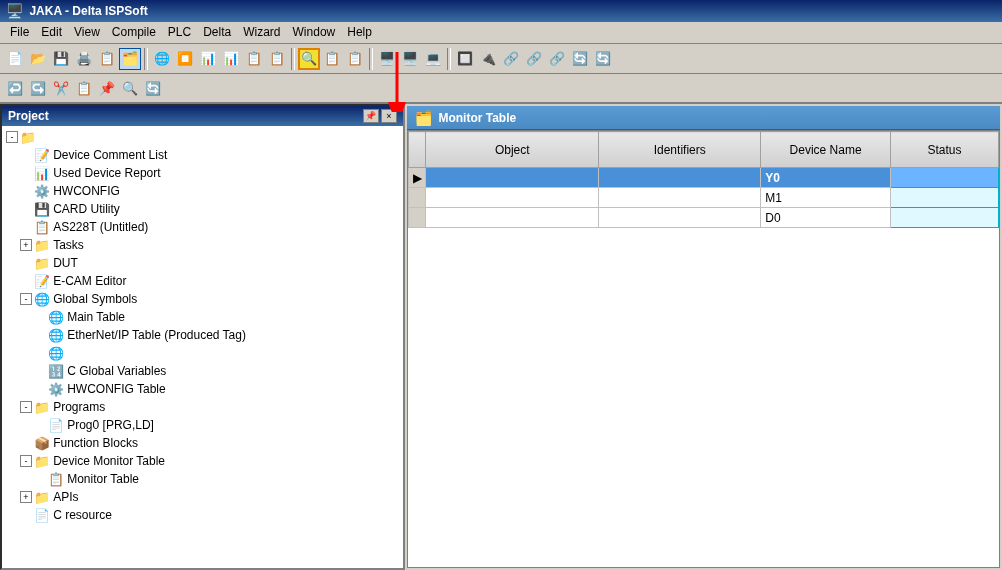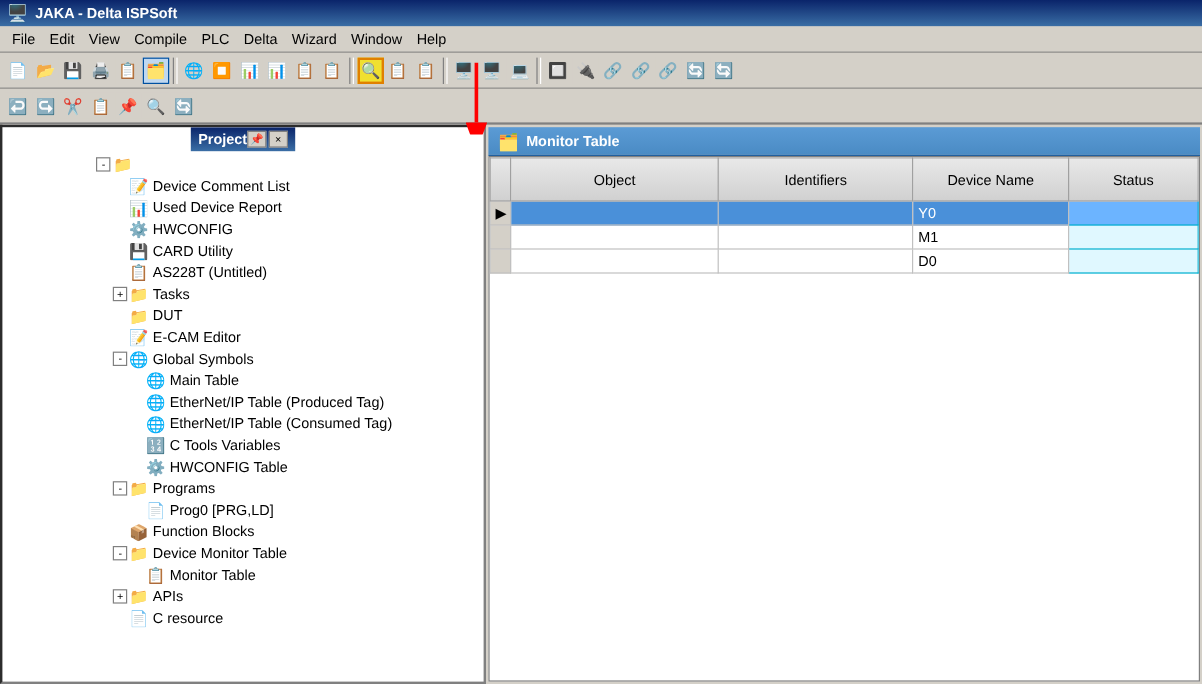--- a/index.html
+++ b/index.html
@@ -15,21 +15,21 @@
       height: 22px;
       font-size: 12px;
       font-weight: bold;
     }
     .title-bar-icon { margin-right: 6px; font-size: 14px; }
     
     
     .menu-bar {
       background: #d4d0c8;
       display: flex;
-      align-items: center;
+      align-items: flex-end;
       padding: 2px 4px;
       border-bottom: 1px solid #808080;
       height: 22px;
     }
     .menu-item {
       padding: 2px 6px;
       cursor: pointer;
       font-size: 12px;
     }
     
@@ -77,21 +77,20 @@
     }
     
     
     .project-panel {
       width: 405px;
       background: white;
       border: 2px inset #808080;
       display: flex;
       flex-direction: column;
       overflow: hidden;
-      align-items: center;
     }
     .panel-header {
       background: linear-gradient(to bottom, #0a246a, #3a6ea5);
       color: white;
       padding: 3px 6px;
       font-size: 12px;
       font-weight: bold;
       display: flex;
       justify-content: space-between;
       align-items: center;
@@ -364,27 +363,26 @@
 
         <div class="tree-item indent-2">
           <div class="tree-expand spacer"></div>
           <span class="tree-icon" style="color:green;">🌐</span>
           <span class="tree-label">EtherNet/IP Table (Produced Tag)</span>
         </div>
 
         <div class="tree-item indent-2">
           <div class="tree-expand spacer"></div>
           <span class="tree-icon" style="color:green;">🌐</span>
-          <span class="tree-label">EtherNet/IP Table (Consumed Tag)</span>
         </div>
 
         <div class="tree-item indent-2">
           <div class="tree-expand spacer"></div>
           <span class="tree-icon" style="color:#4444cc;">🔢</span>
-          <span class="tree-label">C Tools Variables</span>
+          <span class="tree-label">C Global Variables</span>
         </div>
 
         <div class="tree-item indent-2">
           <div class="tree-expand spacer"></div>
           <span class="tree-icon">⚙️</span>
           <span class="tree-label">HWCONFIG Table</span>
         </div>
 
         <div class="tree-item indent-1">
           <div class="tree-expand">-</div>
@@ -446,21 +444,21 @@
               <th class="col-identifiers">Identifiers</th>
               <th class="col-device">Device Name</th>
               <th class="col-status">Status</th>
             </tr>
           </thead>
           <tbody id="monitor-tbody">
           <tr class="selected-row">
                 <td class="row-indicator" style="background: rgb(212, 208, 200); color: black;">▶</td>
                 <td></td>
                 <td style="background: rgb(74, 144, 217);"></td>
-                <td style="background: rgb(74, 144, 217);">Y0</td>
+                <td style="background: rgb(74, 144, 217); font-weight: bold;">Y0</td>
                 <td class="status-cell"></td>
               </tr>
               <tr>
                 <td class="row-indicator" style="background: rgb(212, 208, 200);"></td>
                 <td></td>
                 <td></td>
                 <td>M1</td>
                 <td class="status-cell"></td>
               </tr>
               <tr>

